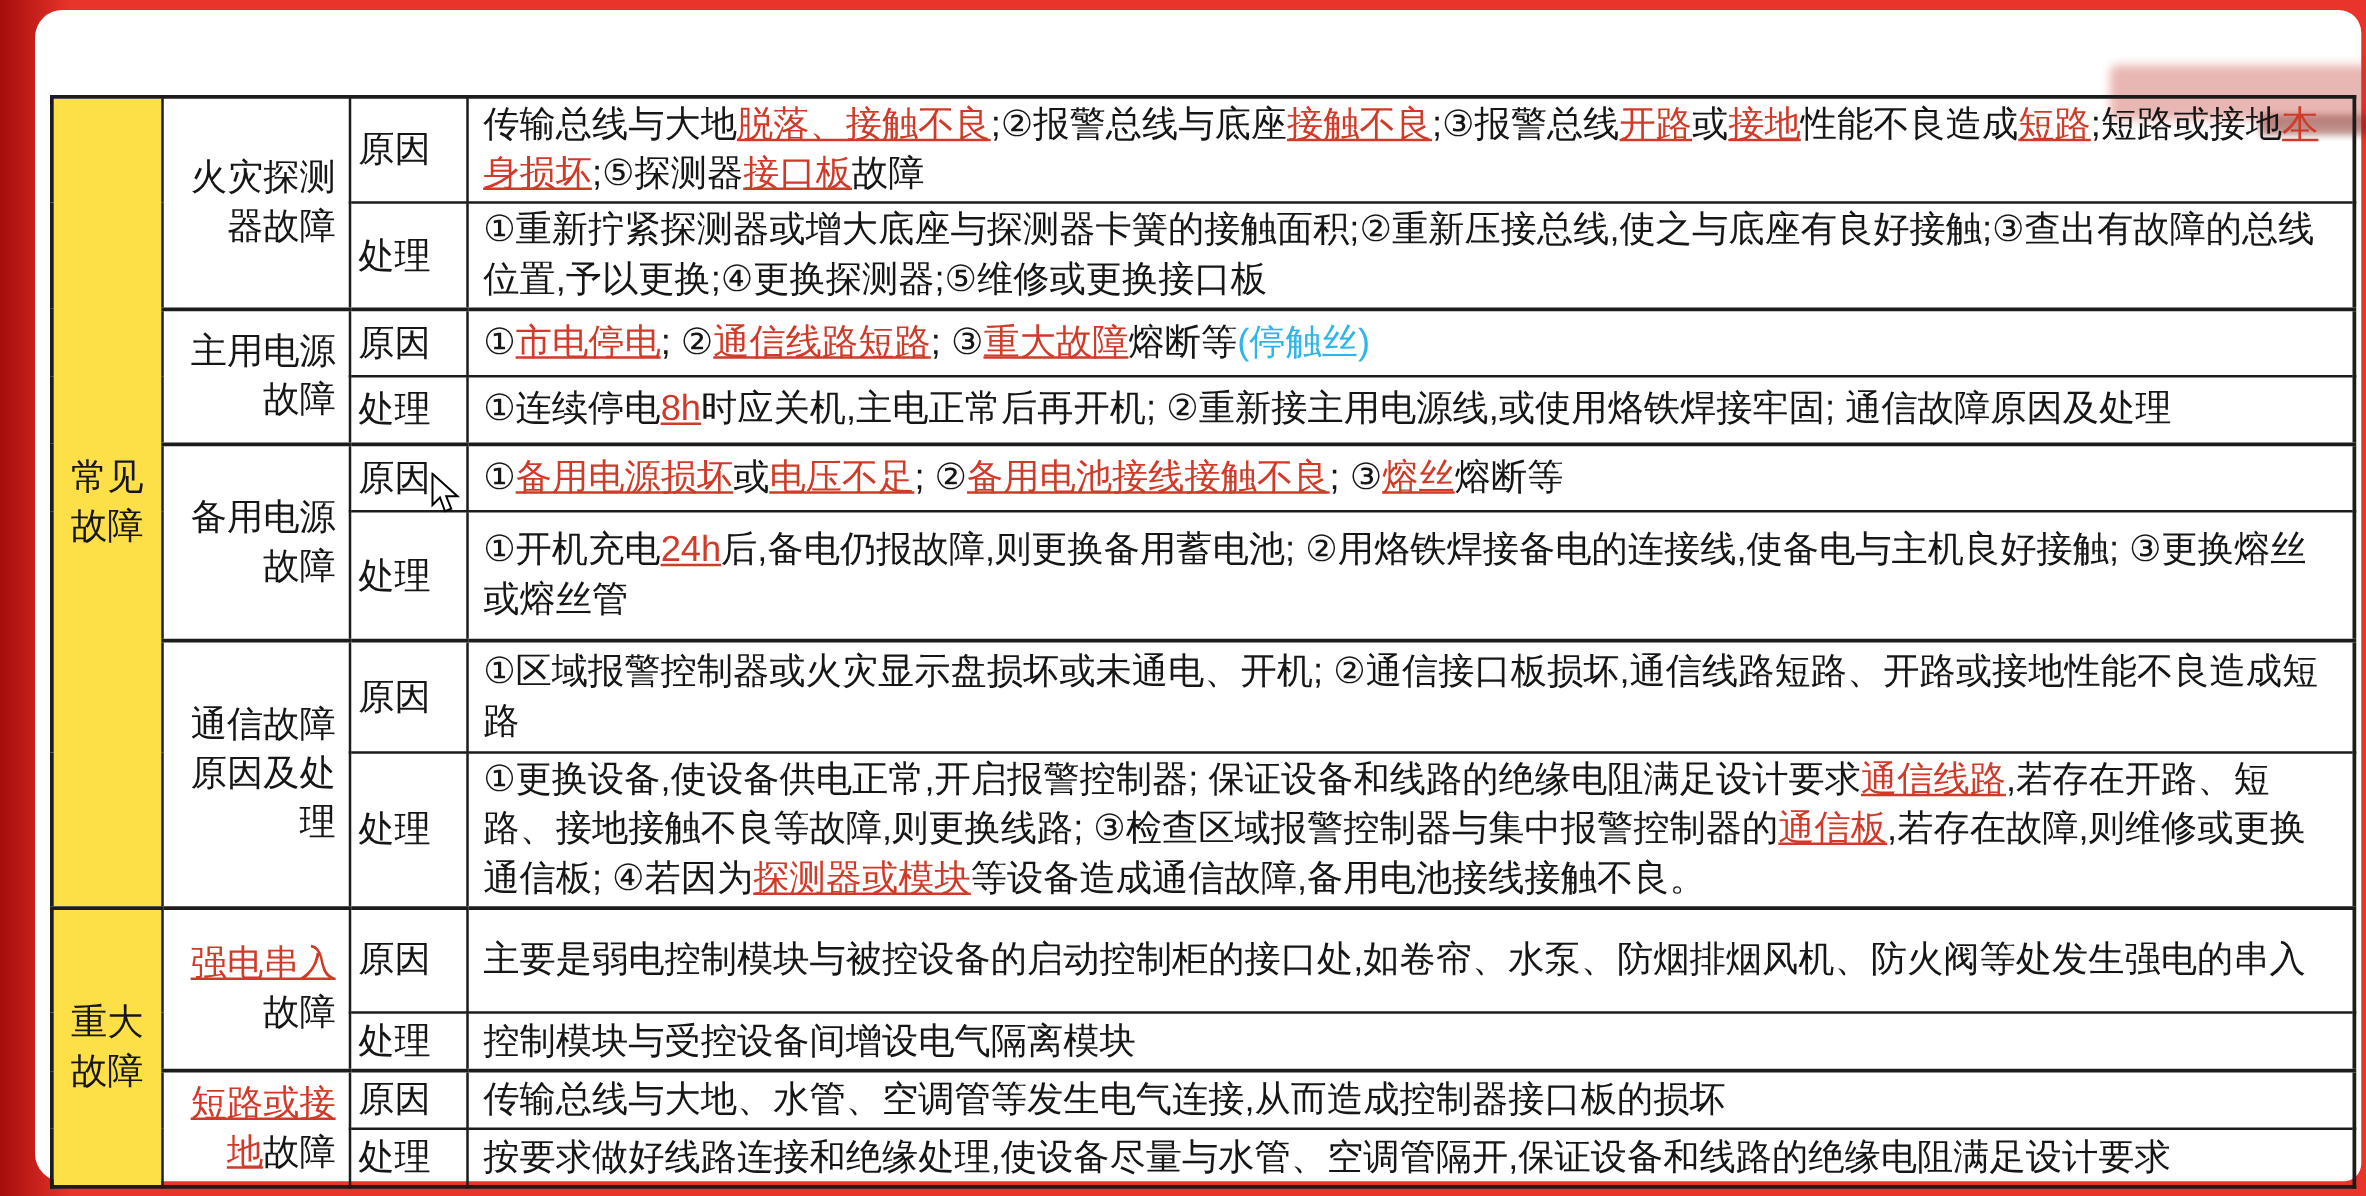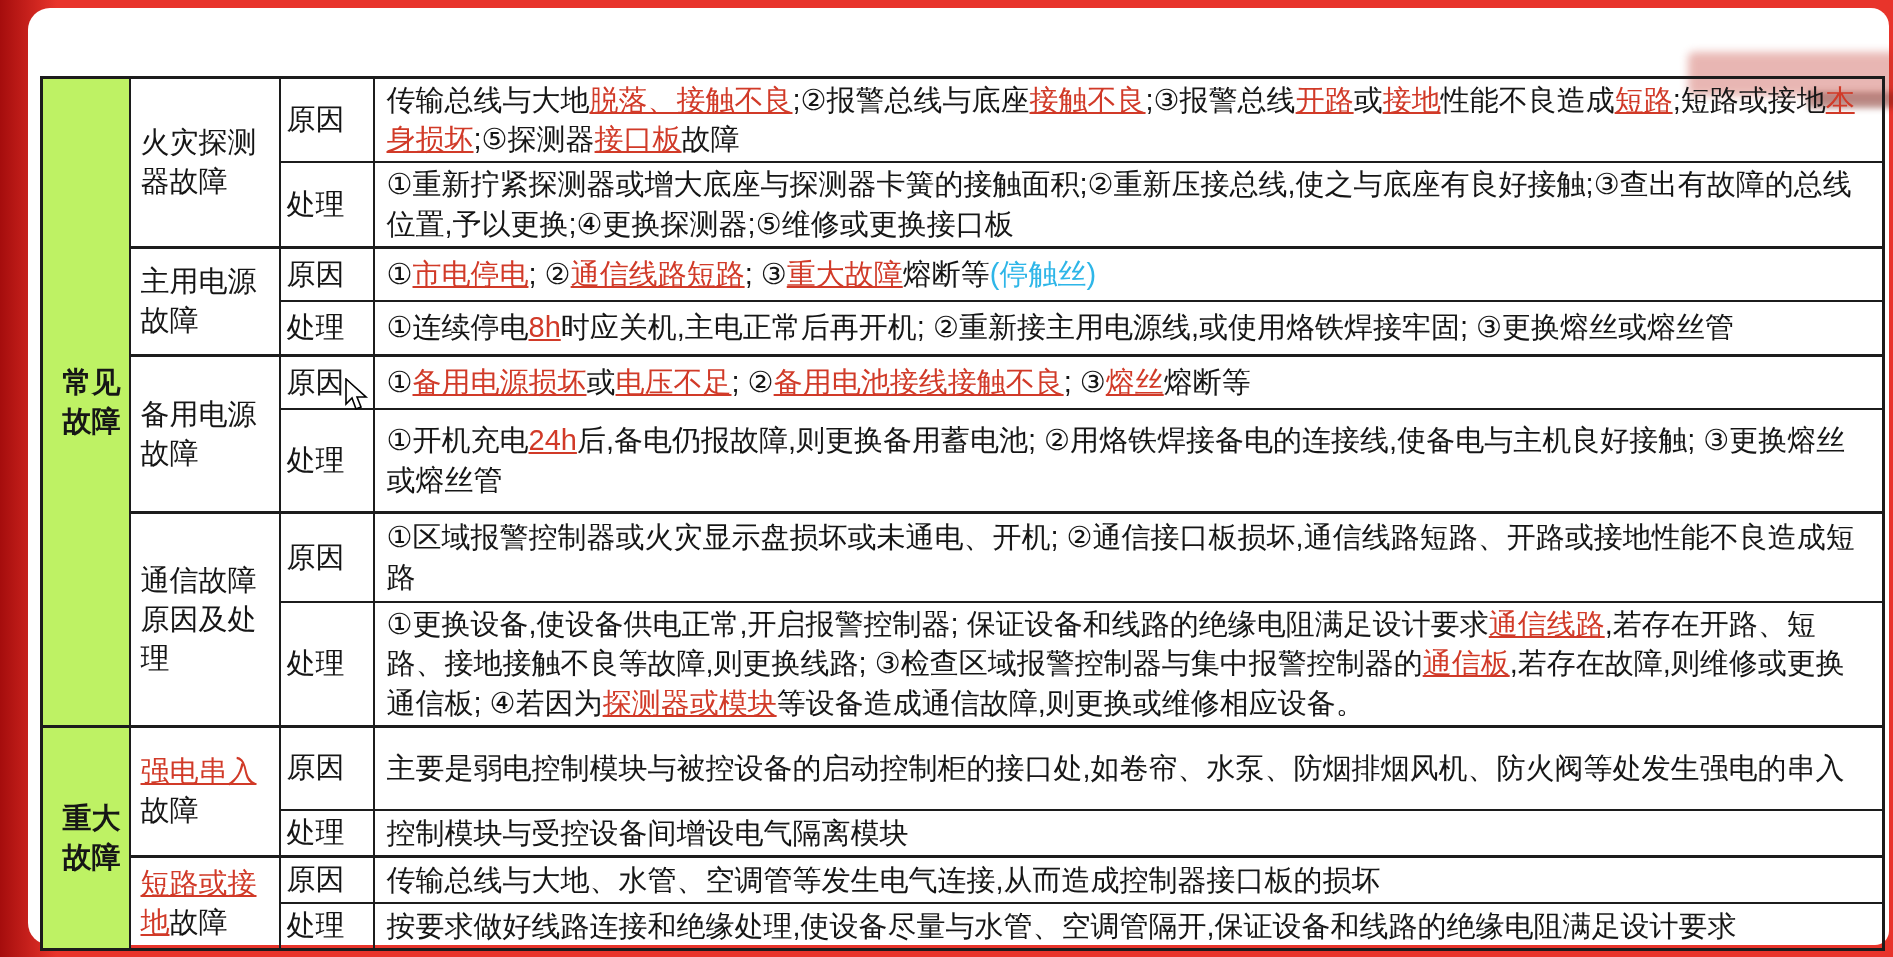--- a/index.html
+++ b/index.html
@@ -23,25 +23,25 @@
   }
   table.fault-table td{
     border:2px solid #1c1c1c;
     color:#161616;
     font-size:29px;
     vertical-align:middle;
     overflow:hidden;
   }
   table.fault-table{border:3px solid #1c1c1c;}
   td.group-cell{
-    background:#bef264;text-align:right;font-weight:700;font-size:31px;
+    background:#fde047;text-align:center;font-weight:400;font-size:31px;
     line-height:1.35;padding:2px 8px;
   }
   td.fault-cell{
-    text-align:left;line-height:1.35;padding:2px 10px;margin-left:40px;
+    text-align:right;line-height:1.35;padding:2px 10px;margin-left:40px;
   }
   td.label-cell{
     text-align:left;padding:2px 6px;
   }
   td.content-cell{
     text-align:left;padding:2px 12px;line-height:1.35;
   }
   tr.section-start td{border-top-width:3px;}
   .c-red{color:#d13a28;text-decoration:underline;}
   .c-cyan{color:#2eb6e8;}
@@ -87,41 +87,41 @@
       <td class="content-cell"><span>①重新拧紧探测器或增大底座与探测器卡簧的接触面积;②重新压接总线,使之与底座有良好接触;③查出有故障的总线位置,予以更换;④更换探测器;⑤维修或更换接口板</span></td>
     </tr>
 
     <tr style="height:54px" class="section-start">
       <td class="fault-cell" rowspan="2"><span>主用电源故障</span></td>
       <td class="label-cell">原因</td>
       <td class="content-cell"><span>①</span><span class="c-red">市电停电</span><span>; ②</span><span class="c-red">通信线路短路</span><span>; ③</span><span class="c-red">重大故障</span><span>熔断等</span><span class="c-cyan">(停触丝)</span></td>
     </tr>
     <tr style="height:54px">
       <td class="label-cell">处理</td>
-      <td class="content-cell"><span>①连续停电</span><span class="c-red">8h</span><span>时应关机,主电正常后再开机; ②重新接主用电源线,或使用烙铁焊接牢固; ③更换熔丝或熔丝管</span></td>
+      <td class="content-cell"><span>①连续停电</span><span class="c-red">8h</span><span>时应关机,主电正常后再开机; ②重新接主用电源线,或使用烙铁焊接牢固; 通信故障原因及处理</span></td>
     </tr>
 
     <tr style="height:54px" class="section-start">
       <td class="fault-cell" rowspan="2"><span>备用电源故障</span></td>
       <td class="label-cell">原因</td>
       <td class="content-cell"><span>①</span><span class="c-red">备用电源损坏</span><span>或</span><span class="c-red">电压不足</span><span>; ②</span><span class="c-red">备用电池接线接触不良</span><span>; ③</span><span class="c-red">熔丝</span><span>熔断等</span></td>
     </tr>
     <tr style="height:103px">
       <td class="label-cell">处理</td>
       <td class="content-cell"><span>①开机充电</span><span class="c-red">24h</span><span>后,备电仍报故障,则更换备用蓄电池; ②用烙铁焊接备电的连接线,使备电与主机良好接触; ③更换熔丝或熔丝管</span></td>
     </tr>
 
     <tr style="height:90px" class="section-start">
       <td class="fault-cell" rowspan="2"><span>通信故障原因及处理</span></td>
       <td class="label-cell">原因</td>
       <td class="content-cell"><span>①区域报警控制器或火灾显示盘损坏或未通电、开机; ②通信接口板损坏,通信线路短路、开路或接地性能不良造成短路</span></td>
     </tr>
     <tr style="height:121px">
       <td class="label-cell">处理</td>
-      <td class="content-cell"><span>①更换设备,使设备供电正常,开启报警控制器; 保证设备和线路的绝缘电阻满足设计要求</span><span class="c-red">通信线路</span><span>,若存在开路、短路、接地接触不良等故障,则更换线路; ③检查区域报警控制器与集中报警控制器的</span><span class="c-red">通信板</span><span>,若存在故障,则维修或更换通信板; ④若因为</span><span class="c-red">探测器或模块</span><span>等设备造成通信故障,则更换或维修相应设备。</span></td>
+      <td class="content-cell"><span>①更换设备,使设备供电正常,开启报警控制器; 保证设备和线路的绝缘电阻满足设计要求</span><span class="c-red">通信线路</span><span>,若存在开路、短路、接地接触不良等故障,则更换线路; ③检查区域报警控制器与集中报警控制器的</span><span class="c-red">通信板</span><span>,若存在故障,则维修或更换通信板; ④若因为</span><span class="c-red">探测器或模块</span><span>等设备造成通信故障,备用电池接线接触不良。</span></td>
     </tr>
 
     <tr style="height:84px" class="section-start">
       <td class="group-cell" rowspan="4">重大故障</td>
       <td class="fault-cell" rowspan="2"><span class="c-red">强电串入</span><span>故障</span></td>
       <td class="label-cell">原因</td>
       <td class="content-cell"><span>主要是弱电控制模块与被控设备的启动控制柜的接口处,如卷帘、水泵、防烟排烟风机、防火阀等处发生强电的串入</span></td>
     </tr>
     <tr style="height:42px">
       <td class="label-cell">处理</td>

